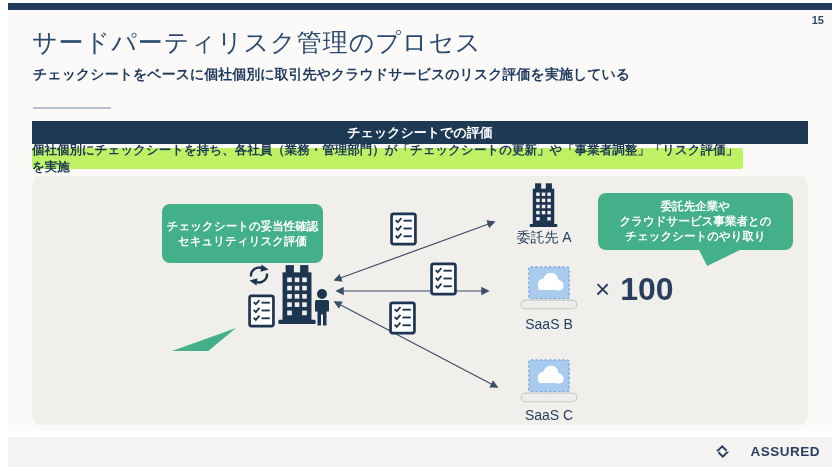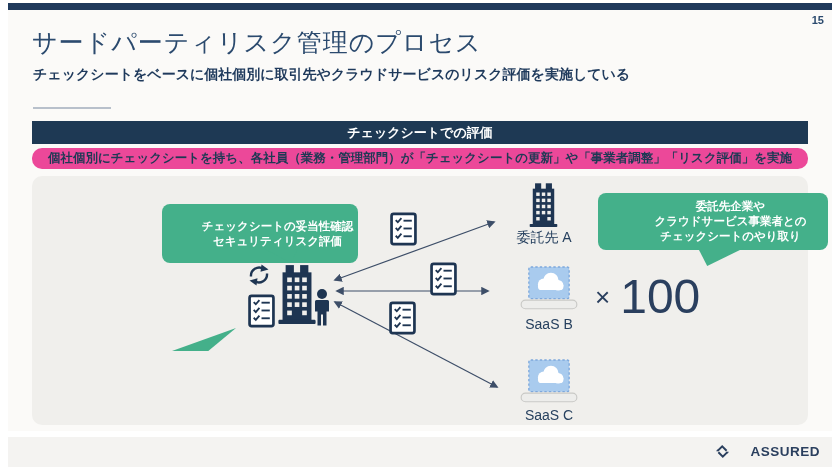--- a/index.html
+++ b/index.html
@@ -8,29 +8,29 @@
   
   .top-strip{left:8px;top:3px;width:824px;height:7px;background:#203A5C;}
   .slide-bg{left:8px;top:10px;width:824px;height:421px;background:#FBFAF8;}
   
   .page-number{right:16px;top:14px;font-size:11px;font-weight:bold;color:#2B4A6E;}
   .title{left:32px;top:26px;font-family:"DejaVu Serif","Liberation Serif",serif;font-size:25px;color:#2B4A6E;letter-spacing:1px;}
   .subtitle{left:33px;top:66px;font-size:14px;font-weight:600;color:#1F3A5C;}
   .title-underline{left:33px;top:107px;width:78px;height:2px;background:#B8C0CB;}
   
   .banner-primary{left:32px;top:121px;width:776px;height:23px;background:#1E3954;border-radius:0;display:flex;align-items:center;justify-content:center;color:#ffffff;font-size:13px;font-weight:600;}
-  .banner-secondary{left:32px;top:148px;width:776px;height:21px;background:#ec4899;border-radius:10px;display:flex;align-items:center;justify-content:center;color:#1E3954;font-size:12.5px;font-weight:600;}
+  .banner-secondary{left:32px;top:148px;width:711px;height:21px;background:#bef264;border-radius:2px;display:flex;align-items:center;justify-content:center;color:#1E3954;font-size:12.5px;font-weight:600;}
   
   .panel{left:32px;top:176px;width:776px;height:249px;background:#F0EFEC;border-radius:10px;}
-  .bubble{background:#44B08A;border-radius:8px;color:#ffffff;font-size:11.5px;font-weight:bold;line-height:15px;display:flex;flex-direction:column;align-items:center;justify-content:center;text-align:center;padding-left:35px;}
+  .bubble{background:#44B08A;border-radius:8px;color:#ffffff;font-size:11.5px;font-weight:bold;line-height:15px;display:flex;flex-direction:column;align-items:center;justify-content:center;text-align:center;}
   .tail{background:#44B08A;}
   .node-label{color:#27415F;font-size:14px;font-weight:500;text-align:center;}
   .multiplier{display:flex;align-items:center;gap:10px;color:#2A3F5E;}
   .multiplier .sym{font-size:26px;line-height:1;}
-  .multiplier .val{font-size:48px;line-height:1;}
+  .multiplier .val{font-size:32px;line-height:1;font-weight:bold;}
   .arrow-layer{left:0;top:0;width:776px;height:249px;pointer-events:none;}
   
   .footer-band{left:8px;top:437px;width:824px;height:30px;background:#F4F3F1;}
   .brand{right:20px;top:444px;display:flex;align-items:center;gap:20px;color:#2A3F5E;}
   .brand-text{font-size:13.5px;font-weight:bold;letter-spacing:0.5px;}
 </style>
 </head>
 <body>
 
 <div class="slide">

